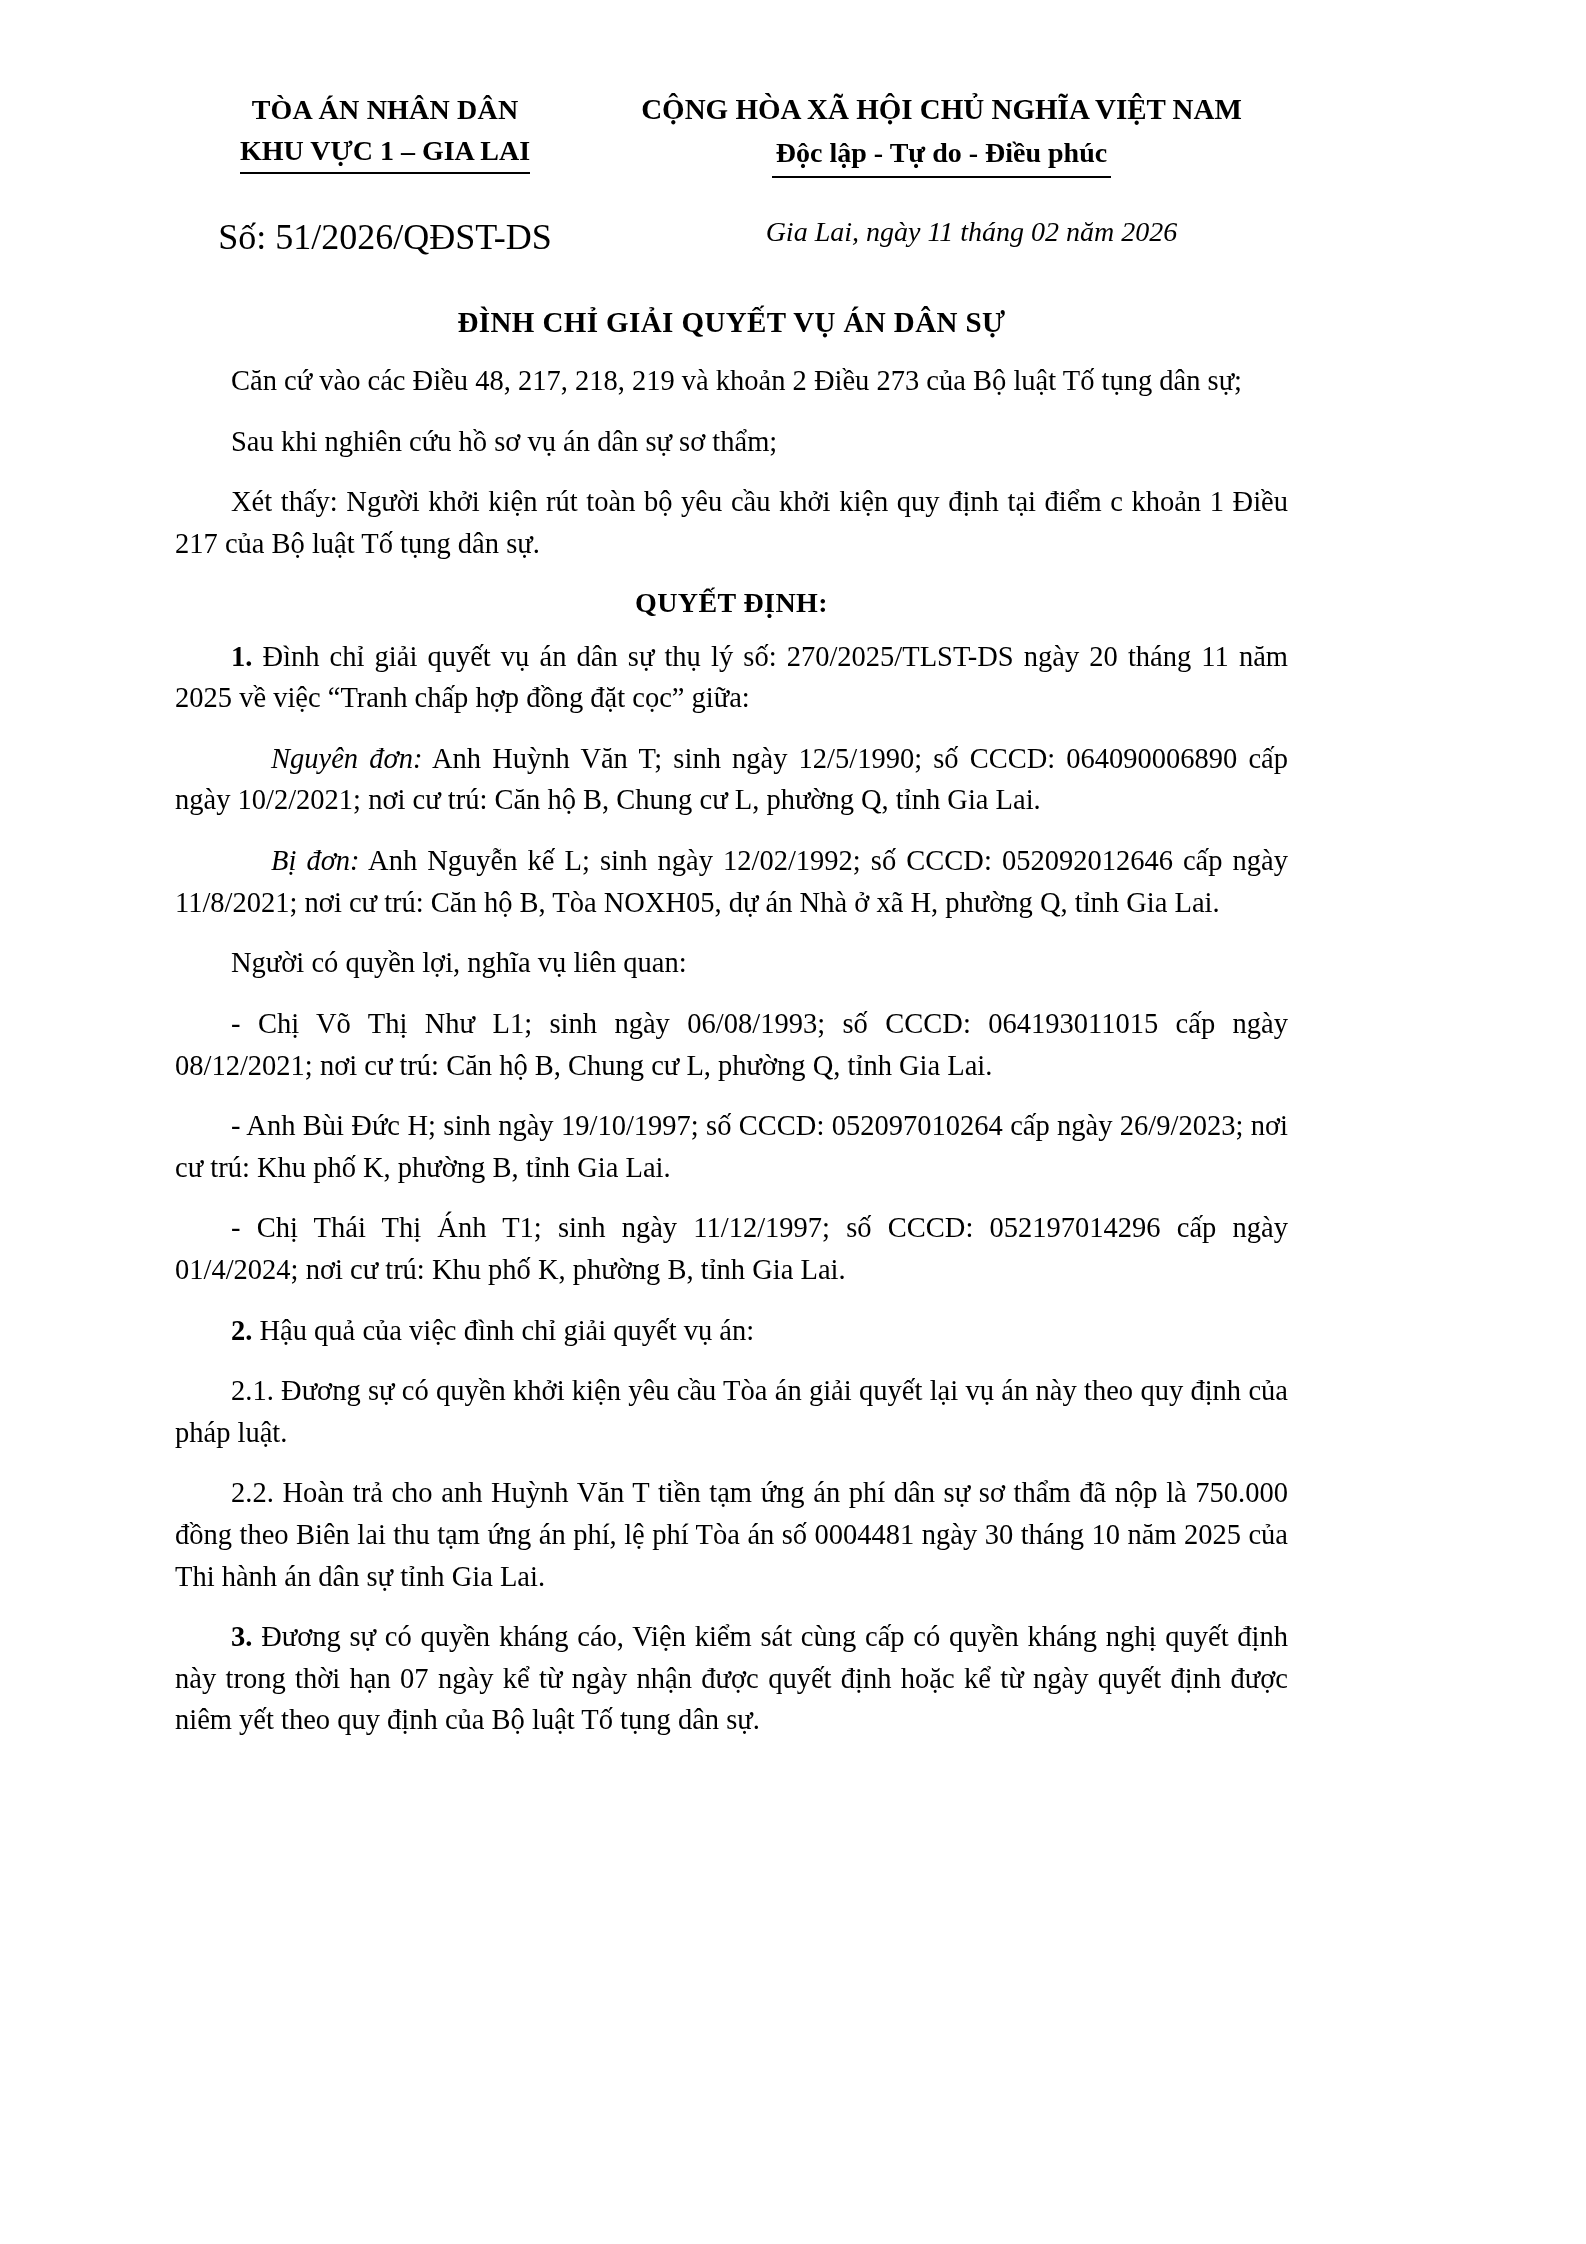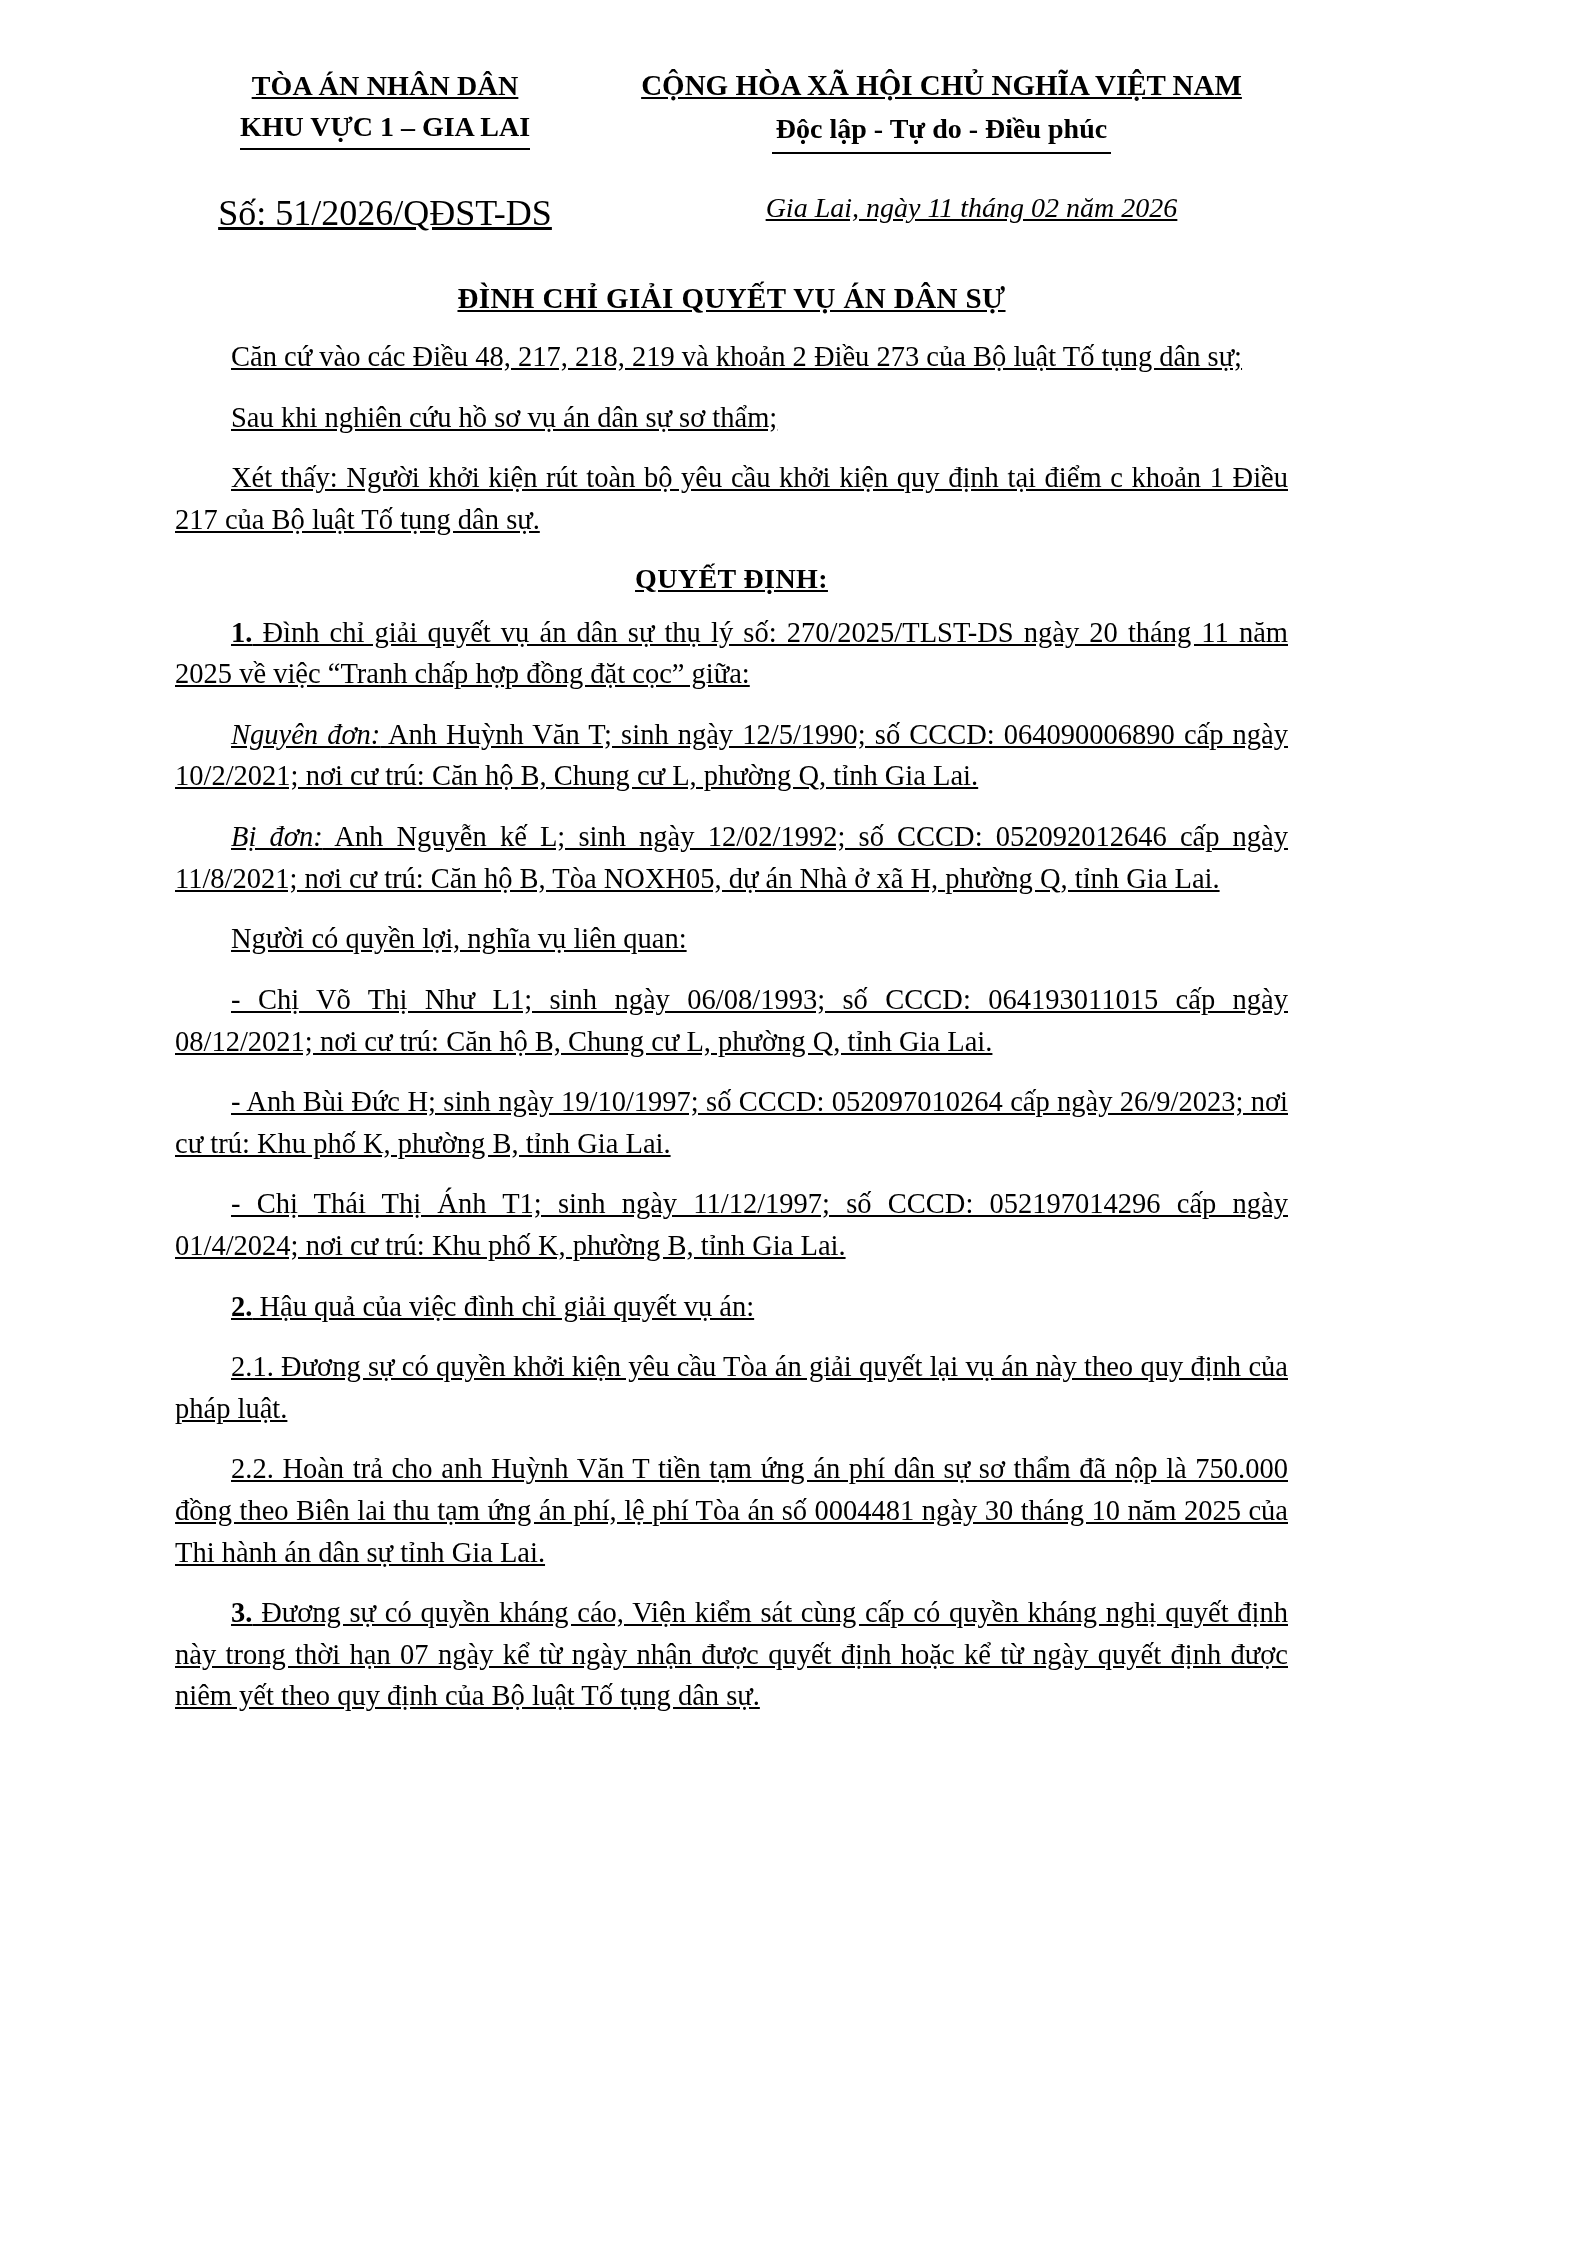--- a/index.html
+++ b/index.html
@@ -11,22 +11,21 @@
     width: 1586px;
     min-height: 2244px;
     font-family: "Liberation Serif", "DejaVu Serif", serif;
     color: #000000;
   }
   .page {
     position: relative;
     width: 1463px;
     min-height: 2244px;
     box-sizing: border-box;
-    padding: 64px 175px 60px 175px;
-    text-decoration: underline;
+    padding: 88px 175px 60px 175px;
   }
 
   
   .header {
     display: flex;
     flex-direction: row;
     align-items: flex-start;
     justify-content: flex-start;
   }
   .header-left {
@@ -127,20 +126,21 @@
     line-height: 1.46;
     text-align: justify;
     text-indent: 56px;
     text-justify: inter-word;
   }
   .b {
     font-weight: bold;
   }
   .i {
     font-style: italic;
+    margin-left: 40px;
   }
 </style>
 </head>
 <body>
 
 <div class="page">
 
   <div class="header">
     <div class="header-left">
       <div class="org-line">TÒA  ÁN NHÂN DÂN</div>

